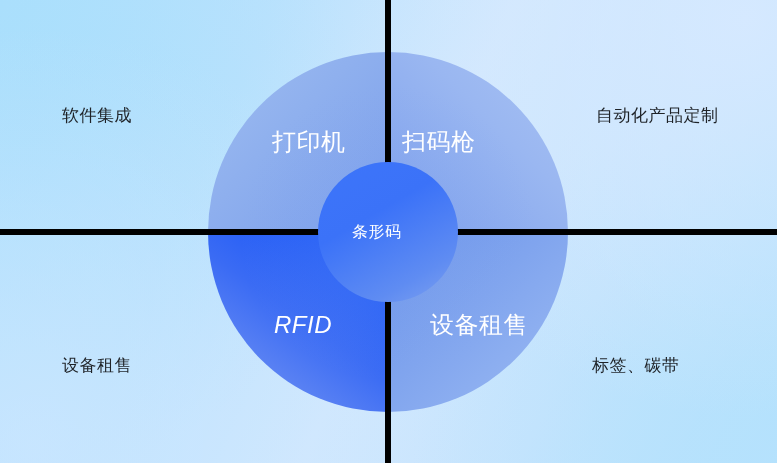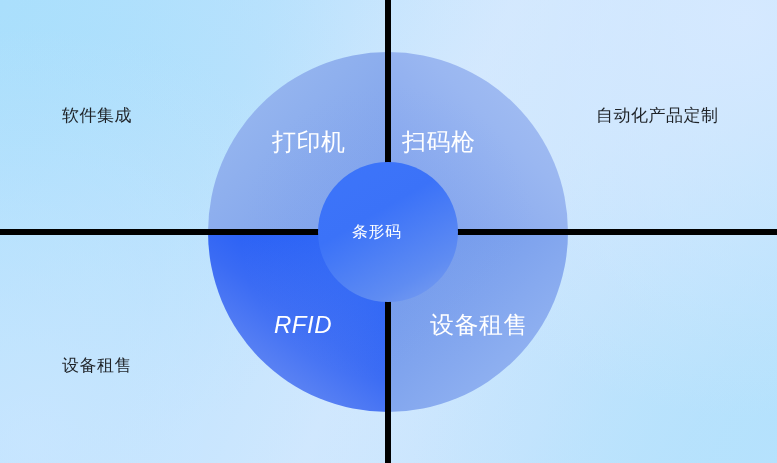--- a/index.html
+++ b/index.html
@@ -172,14 +172,15 @@
   <div class="label label-inner lb-rfid">RFID</div>
 
   <div class="label label-inner lb-rental">设备租售</div>
 
   <div class="label label-outer lb-software">软件集成</div>
 
   <div class="label label-outer lb-autocust">自动化产品定制</div>
 
   <div class="label label-outer lb-device">设备租售</div>
 
+  <div class="label label-outer lb-labels">标签、碳带</div>
 
 </div>
 
 </body></html>

